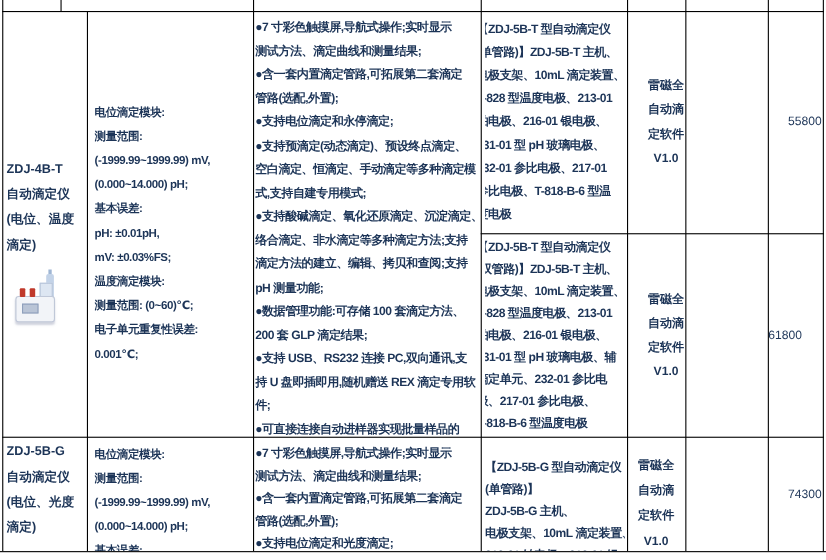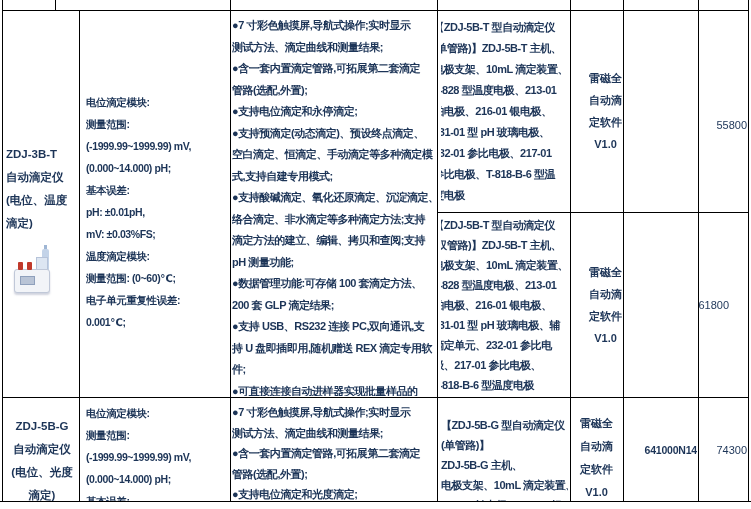--- a/index.html
+++ b/index.html
@@ -42,21 +42,21 @@
   <div class="v" style="left:570px;top:0;height:501px;"></div>
   <div class="v" style="left:623px;top:0;height:501px;"></div>
   <div class="v" style="left:698px;top:0;height:501px;"></div>
   <div class="v" style="left:748px;top:0;height:501px;"></div>
   <div class="h" style="left:2px;top:10px;width:747px;"></div>
   <div class="h" style="left:437px;top:212px;width:312px;"></div>
   <div class="h" style="left:2px;top:397px;width:747px;"></div>
   <div class="h" style="left:0;top:501px;width:751px;"></div>
 
   <div class="cell c1" style="left:6px;top:11px;width:72px;height:385px;padding-top:132px;box-sizing:border-box;">
-    <div class="pre">ZDJ-3B-T
+    <div class="pre">ZDJ-4B-T
 自动滴定仪
 (电位、温度
 滴定)</div>
     <div class="photo">
       <div class="ph-tip"></div>
       <div class="ph-tube"></div>
       <div class="ph-arm"></div>
       <div class="ph-base"></div>
       <div class="ph-knob1"></div>
       <div class="ph-knob2"></div>
@@ -108,42 +108,42 @@
 231-01 型 pH 玻璃电极、
 232-01 参比电极、217-01
 参比电极、T-818-B-6 型温
 度电极</span>
     </div>
   </div>
   <div class="cell c5 center pre" style="left:571px;top:11px;width:51px;height:200px;">雷磁全
 自动滴
 定软件
 V1.0</div>
-  <div class="cell num price center" style="left:699px;top:25px;width:48px;height:200px;">55800</div>
+  <div class="cell num price center" style="left:699px;top:11px;width:48px;height:200px;">55800</div>
 
   <div class="cell c4 c4b center" style="left:441px;top:213px;width:127px;height:183px;">
     <div style="text-align:left;">
       <span class="b pre">【ZDJ-5B-T 型自动滴定仪
 (双管路)】</span><span class="pre">ZDJ-5B-T 主机、
 电极支架、10mL 滴定装置、
 T-828 型温度电极、213-01
 铂电极、216-01 银电极、
 231-01 型 pH 玻璃电极、辅
 滴定单元、232-01 参比电
 极、217-01 参比电极、
 T-818-B-6 型温度电极</span>
     </div>
   </div>
   <div class="cell c5 center pre" style="left:571px;top:213px;width:51px;height:183px;">雷磁全
 自动滴
 定软件
 V1.0</div>
   <div class="cell num price center" style="left:681px;top:213px;width:48px;height:183px;">61800</div>
 
-  <div class="cell c1 pre" style="left:6px;top:399px;width:72px;height:102px;padding-top:16px;box-sizing:border-box;text-align:center;">ZDJ-5B-G
+  <div class="cell c1 pre" style="left:6px;top:399px;width:72px;height:102px;padding-top:1px;box-sizing:border-box;">ZDJ-5B-G
 自动滴定仪
 (电位、光度
 滴定)</div>
 
   <div class="cell c2" style="left:86px;top:399px;width:142px;height:102px;padding-top:3px;box-sizing:border-box;">
     <div class="b">电位滴定模块:</div>
     <div class="pre">测量范围:
 (-1999.99~1999.99) mV,
 (0.000~14.000) pH;
 基本误差:</div>
@@ -161,16 +161,15 @@
 (单管路)】</span><span class="pre">ZDJ-5B-G 主机、
 电极支架、10mL 滴定装置、
 213-01 铂电极、216-01 银
 电极、217-01 参比电极、</span>
     </div>
   </div>
   <div class="cell c5 pre" style="left:571px;top:399px;width:51px;height:102px;padding-top:13px;box-sizing:border-box;text-align:center;line-height:23px;">雷磁全
 自动滴
 定软件
 V1.0</div>
-  <div class="cell num center pre" style="left:624px;top:399px;width:73px;height:102px;">641000N14</div>
   <div class="cell num price center" style="left:699px;top:399px;width:48px;height:102px;">74300</div>
 
 </div>
 
 </body></html>

